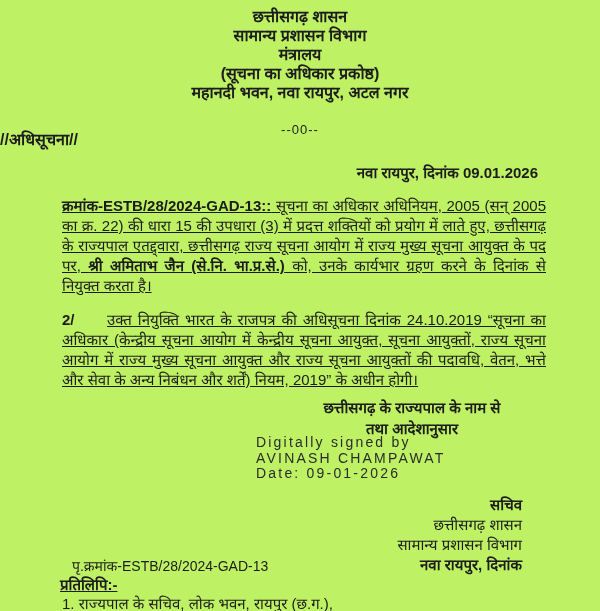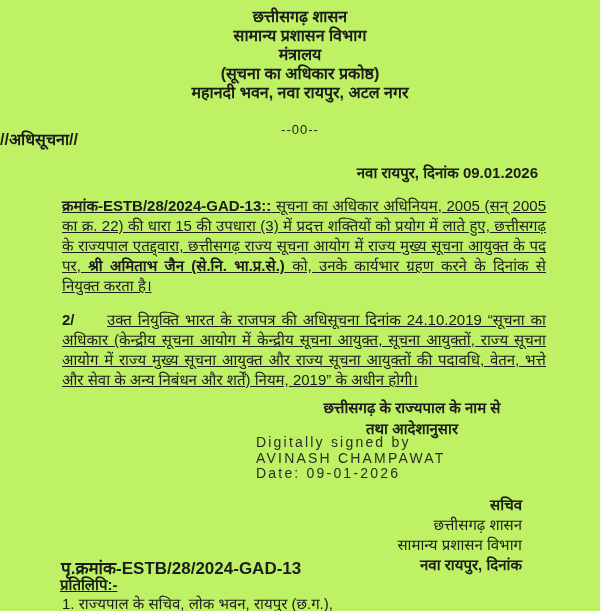--- a/index.html
+++ b/index.html
@@ -81,23 +81,23 @@
   .signatory {
     position: absolute;
     top: 495px; left: 297px;
     width: 225px;
     text-align: right;
     line-height: 20px;
     font-size: 15px;
   }
   .endorse-ref {
     position: absolute;
-    top: 556px; left: 61px;
-    font-weight: bold;
-    font-size: 17px;
+    top: 556px; left: 72px;
+    font-weight: normal;
+    font-size: 14px;
   }
   .copy-label {
     position: absolute;
     top: 574px; left: 60px;
     font-weight: bold;
     text-decoration: underline;
     font-size: 15px;
   }
   .copy-item {
     position: absolute;

